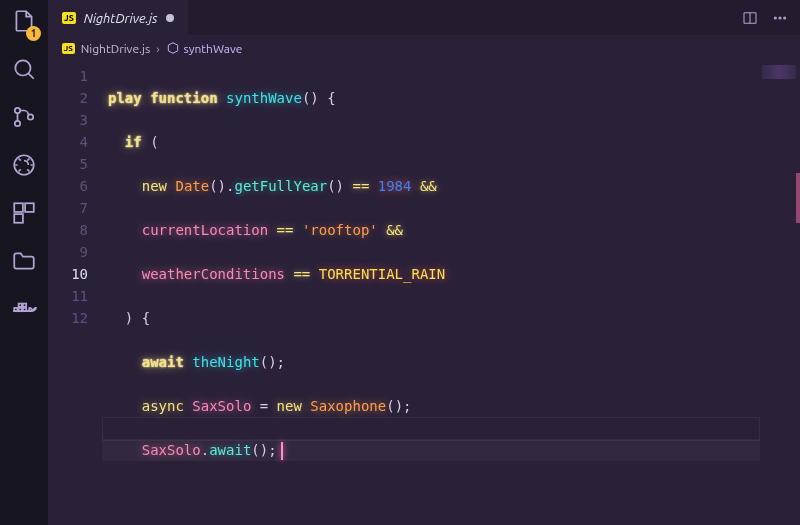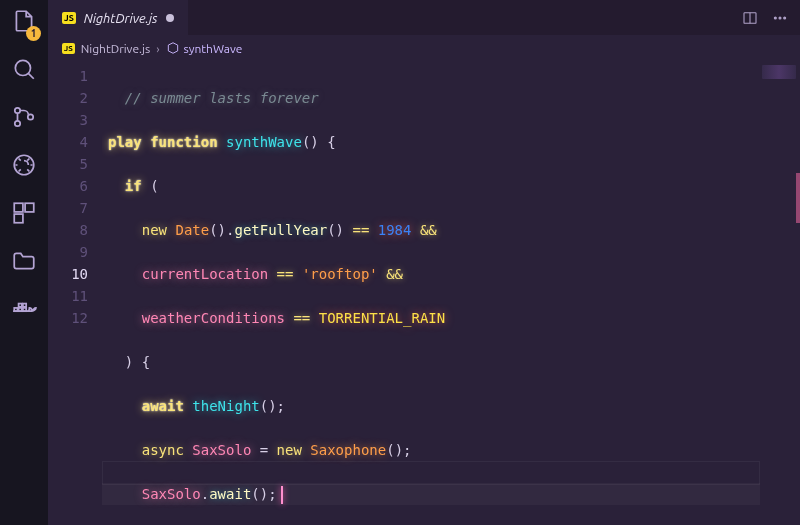--- a/index.html
+++ b/index.html
@@ -51,21 +51,21 @@
   .code .line.cur::after{content:"";position:absolute;left:0;right:0;height:22px;border:1px solid rgba(255,255,255,0.05);pointer-events:none;margin-top:-22px;}
   
   .cursor{display:inline-block;width:2px;height:18px;background:#ff8fce;vertical-align:middle;margin-left:4px;box-shadow:0 0 6px #ff5fb3;}
   
   .tk-cmt{color:#7a8a92;font-style:italic;text-shadow:0 0 6px rgba(122,138,146,0.5);}
   .tk-kw {color:#f9e37a;font-weight:bold;text-shadow:0 0 8px rgba(249,227,122,0.75),0 0 2px #fff;}
   .tk-kw2{color:#f9e37a;text-shadow:0 0 8px rgba(249,227,122,0.6);}
   .tk-fn {color:#3ee3ea;text-shadow:0 0 8px rgba(62,227,234,0.6);}
   .tk-cls{color:#ff9e4a;text-shadow:0 0 8px rgba(255,158,74,0.7);}
   .tk-var{color:#ff87b5;text-shadow:0 0 8px rgba(255,135,181,0.7);}
-  .tk-prop{color:#fef9c3;text-shadow:0 0 6px rgba(62,227,234,0.5);}
+  .tk-prop{color:#5eead4;text-shadow:0 0 6px rgba(62,227,234,0.5);}
   .tk-num{color:#3b82f6;text-shadow:0 0 8px rgba(255,107,87,0.7);}
   .tk-str{color:#ff9e4a;text-shadow:0 0 6px rgba(255,158,74,0.5);}
   .tk-const{color:#fde047;text-shadow:0 0 8px rgba(255,107,87,0.7);}
   .tk-op {color:#f9e37a;text-shadow:0 0 6px rgba(249,227,122,0.6);}
   .tk-pun{color:#d7cfe6;}
 </style>
 </head>
 <body>
 
 <div class="activity">
@@ -161,21 +161,20 @@
     <div>5</div>
     <div>6</div>
     <div>7</div>
     <div>8</div>
     <div>9</div>
     <div class="cur">10</div>
     <div>11</div>
     <div>12</div>
   </div>
   <div class="code">
-<div class="line">  <span class="tk-cmt">// summer lasts forever</span></div>
 <div class="line"><span class="tk-kw">play</span> <span class="tk-kw">function</span> <span class="tk-fn">synthWave</span><span class="tk-pun">()</span><span class="tk-pun"> {</span></div>
 <div class="line">  <span class="tk-kw">if</span><span class="tk-pun"> (</span></div>
 <div class="line">    <span class="tk-kw2">new</span> <span class="tk-cls">Date</span><span class="tk-pun">()</span><span class="tk-pun">.</span><span class="tk-prop">getFullYear</span><span class="tk-pun">()</span><span class="tk-op"> == </span><span class="tk-num">1984</span><span class="tk-op"> &amp;&amp;</span></div>
 <div class="line">    <span class="tk-var">currentLocation</span><span class="tk-op"> == </span><span class="tk-str">'rooftop'</span><span class="tk-op"> &amp;&amp;</span></div>
 <div class="line">    <span class="tk-var">weatherConditions</span><span class="tk-op"> == </span><span class="tk-const">TORRENTIAL_RAIN</span></div>
 <div class="line">  <span class="tk-pun">) {</span></div>
 <div class="line">    <span class="tk-kw">await</span><span class="tk-fn"> theNight</span><span class="tk-pun">();</span></div>
 <div class="line">    <span class="tk-kw2">async</span><span class="tk-var"> SaxSolo</span><span class="tk-pun"> = </span><span class="tk-kw2">new</span><span class="tk-cls"> Saxophone</span><span class="tk-pun">();</span></div>
 <div class="line cur">    <span class="tk-var">SaxSolo</span><span class="tk-pun">.</span><span class="tk-prop">await</span><span class="tk-pun">();</span><span class="cursor"></span></div>
 

